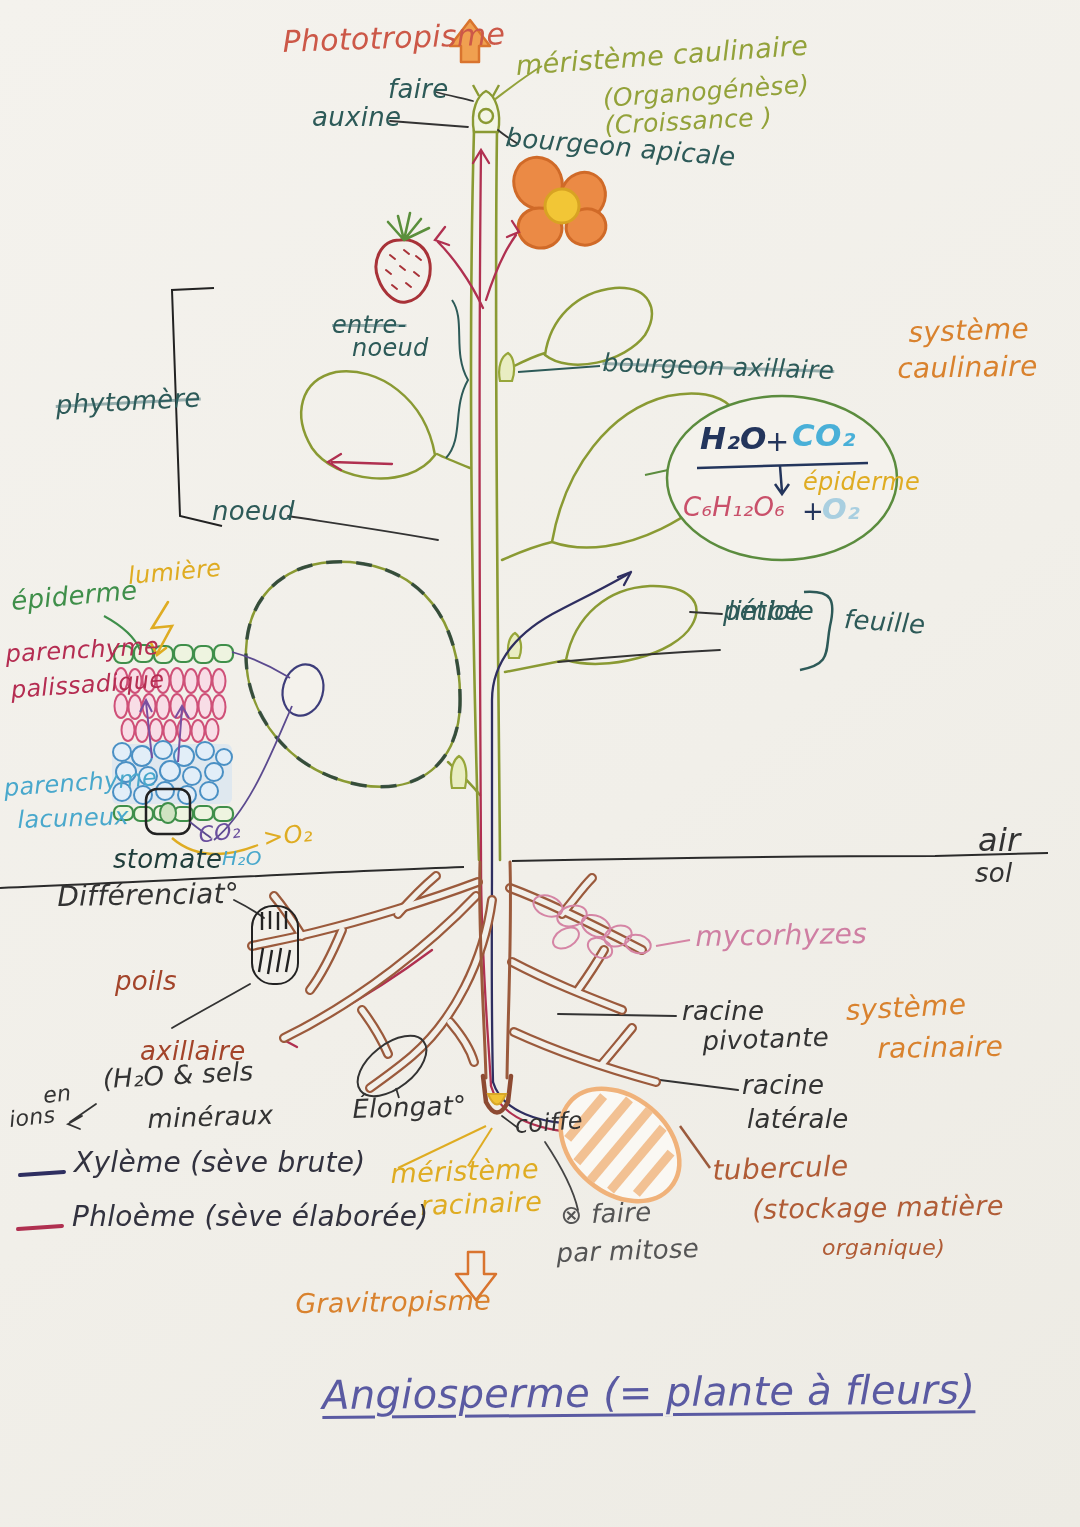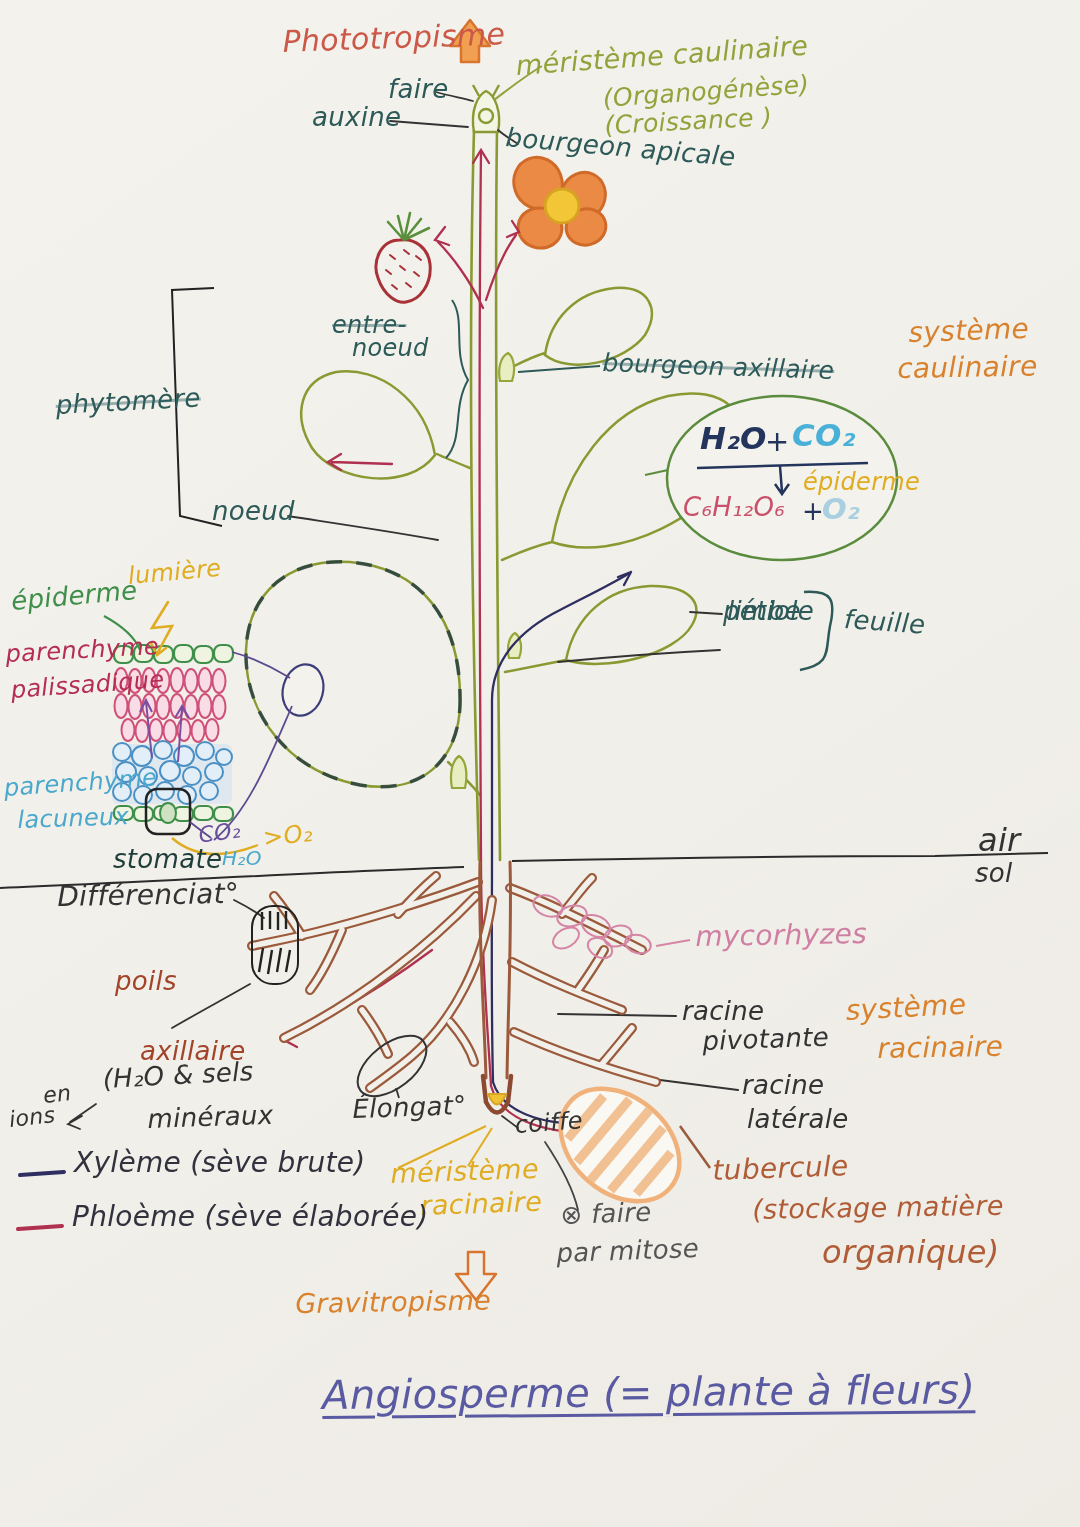--- a/index.html
+++ b/index.html
@@ -367,21 +367,21 @@
 <div class="lbl c-gray" style="left:556px;top:1240px;font-size:26px;transform:rotate(-2deg)" data-name="label-mitose-2">par mitose</div>
 <div class="lbl c-pink" style="left:695px;top:922px;font-size:28px;transform:rotate(-1deg)" data-name="label-mycorhyzes">mycorhyzes</div>
 <div class="lbl c-ink" style="left:682px;top:998px;font-size:26px" data-name="label-pivotante-1">racine</div>
 <div class="lbl c-ink" style="left:702px;top:1028px;font-size:26px;transform:rotate(-2deg)" data-name="label-pivotante-2">pivotante</div>
 <div class="lbl c-orange" style="left:845px;top:996px;font-size:28px;transform:rotate(-3deg)" data-name="label-systeme-racinaire-1">système</div>
 <div class="lbl c-orange" style="left:877px;top:1034px;font-size:28px;transform:rotate(-1deg)" data-name="label-systeme-racinaire-2">racinaire</div>
 <div class="lbl c-ink" style="left:742px;top:1072px;font-size:26px" data-name="label-laterale-1">racine</div>
 <div class="lbl c-ink" style="left:747px;top:1106px;font-size:26px" data-name="label-laterale-2">latérale</div>
 <div class="lbl c-brown" style="left:712px;top:1156px;font-size:28px;transform:rotate(-2deg)" data-name="label-tubercule-1">tubercule</div>
 <div class="lbl c-brown" style="left:752px;top:1196px;font-size:27px;transform:rotate(-1deg)" data-name="label-tubercule-2">(stockage matière</div>
-<div class="lbl c-brown" style="left:822px;top:1236px;font-size:32px" data-name="label-tubercule-3">organique)</div>
+<div class="lbl c-brown" style="left:822px;top:1236px;font-size:22px" data-name="label-tubercule-3">organique)</div>
 <div class="lbl c-orange" style="left:295px;top:1290px;font-size:27px;transform:rotate(-1deg)" data-name="label-gravitropisme">Gravitropisme</div>
 
 <div class="lbl c-legend" style="left:74px;top:1148px;font-size:28px" data-name="label-legend-xyleme">Xylème (sève brute)</div>
 <div class="lbl c-legend" style="left:72px;top:1202px;font-size:28px" data-name="label-legend-phloeme">Phloème (sève élaborée)</div>
 
 <div class="lbl c-violet title" style="left:322px;top:1374px;font-size:40px;transform:rotate(-.5deg)" data-name="page-title">Angiosperme (= plante à fleurs)</div>
 
 </div>
 
 </body></html>

